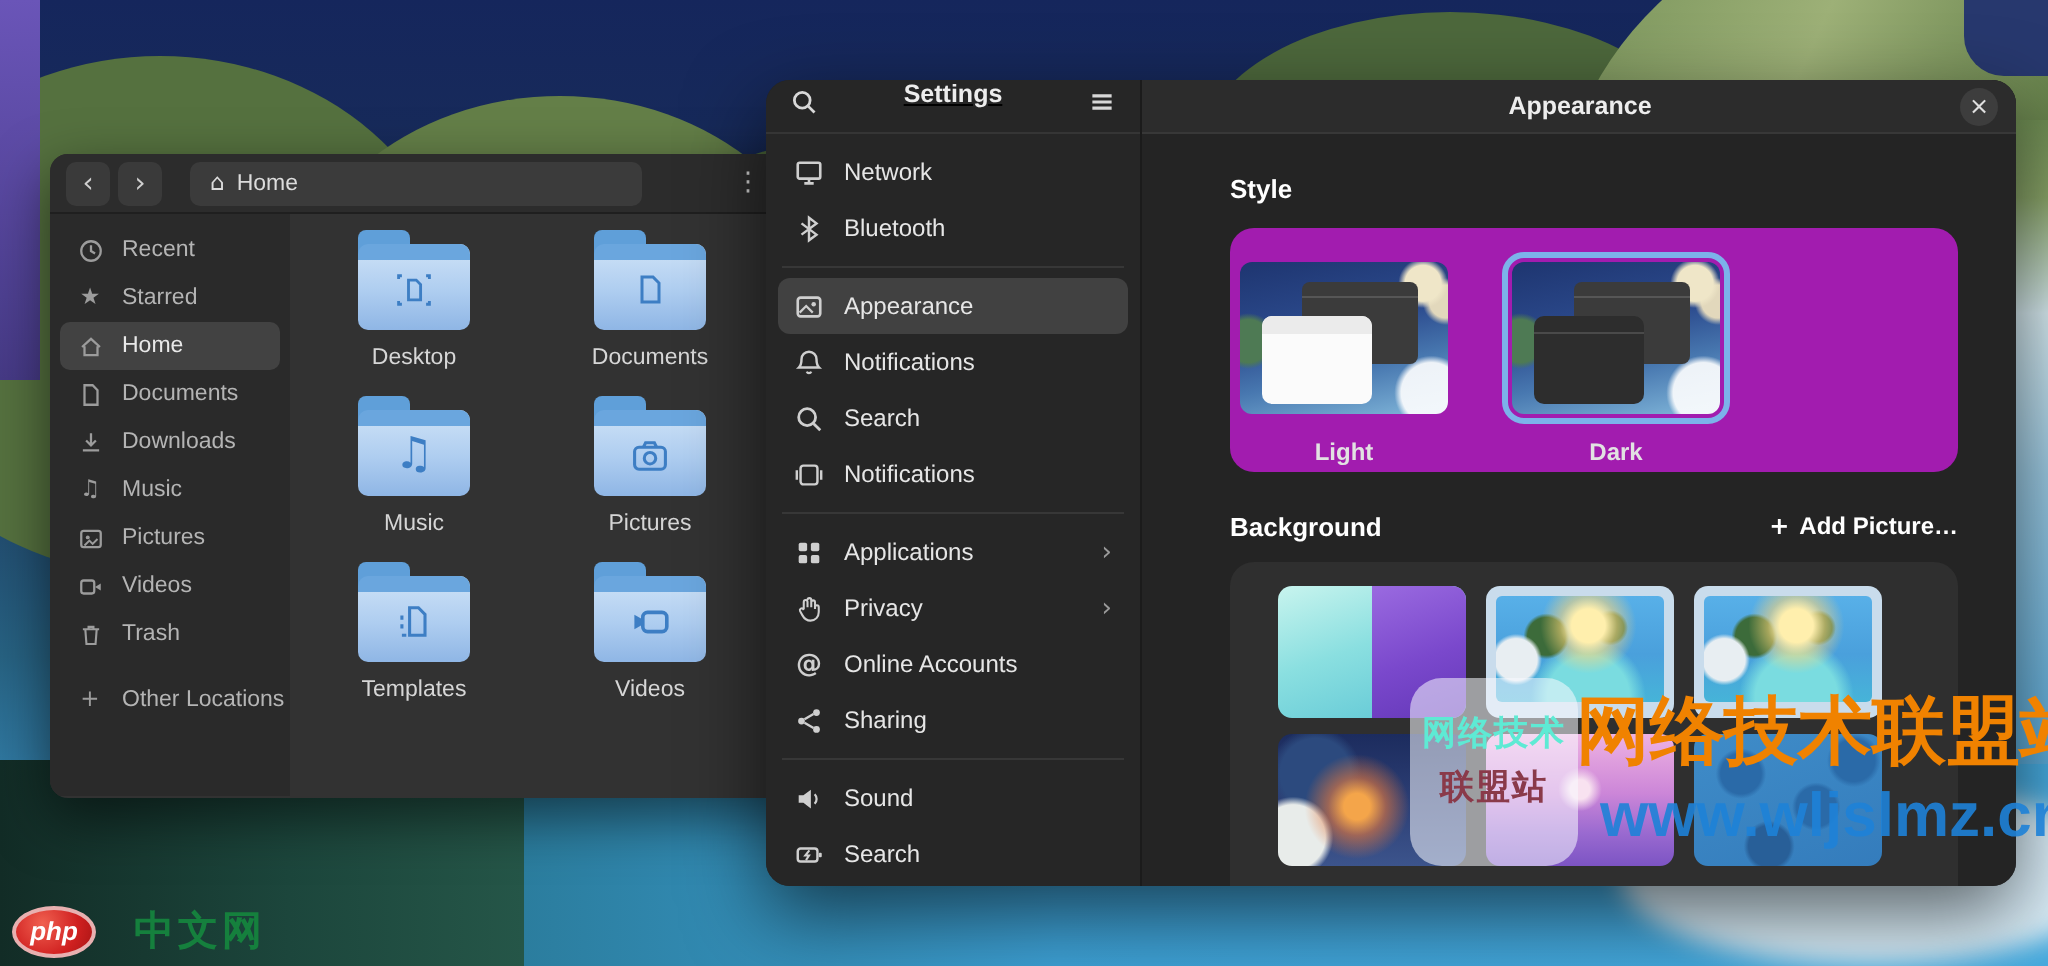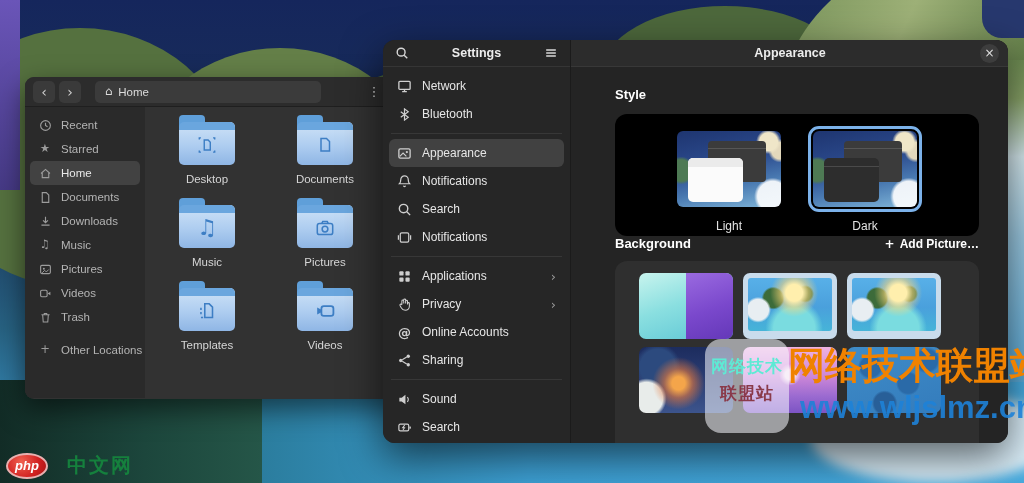--- a/index.html
+++ b/index.html
@@ -61,63 +61,63 @@
         background:#5f9fd9; border-radius:4px 4px 2px 0; }
   .folder .flap { position:absolute; top:0; left:0; right:0; height:8px; background:#6aa6de; border-radius:5px 5px 0 0; }
   .emblem { position:absolute; left:50%; top:54%; transform:translate(-50%,-50%); color:#3d7ec4; }
   .emblem.note { font-size:22px; font-weight:bold; }
   .fcell .flabel { margin-top:8px; font-size:11.5px; color:#d6d6d6; }
 
   
   .settings { position:absolute; left:383px; top:40px; width:625px; height:403px; border-radius:12px;
         box-shadow:0 14px 40px rgba(0,0,0,.6); overflow:hidden; display:flex; z-index:10; background:#242424; }
   .st-side { width:187px; flex:none; background:#262626; display:flex; flex-direction:column; }
-  .st-side-head { height:27px; display:flex; align-items:center; padding:0 8px; flex:none;
-        border-bottom:1px solid rgba(255,255,255,.07); }
+  .st-side-head { height:27px; display:flex; padding:0 8px; flex:none;
+        border-bottom:1px solid rgba(255,255,255,.07);text-decoration:underline; }
   .st-title { flex:1; text-align:center; color:#ededed; font-size:12.5px; font-weight:bold; }
   .icon-btn { width:22px; height:22px; display:flex; align-items:center; justify-content:center; color:#d8d8d8; border-radius:5px; }
   .st-nav { padding:5px 6px; overflow:hidden; }
   .nav-item { height:28px; display:flex; align-items:center; gap:10px; padding:0 8px; border-radius:6px;
         color:#e6e6e6; font-size:12px; white-space:nowrap; }
   .nav-item .ic { width:15px; color:#cfcfcf; }
   .nav-item.sel { background:#414141; }
   .nav-item .chev { margin-left:auto; color:#9a9a9a; font-size:13px; }
   .nav-div { height:1px; background:rgba(255,255,255,.08); margin:5px 2px; }
   .at-glyph { font-size:13px; font-weight:bold; }
 
   .st-main { flex:1; display:flex; flex-direction:column; background:#242424; border-left:1px solid #1b1b1b; }
   .st-main-head { height:27px; background:#2c2c2c; display:flex; align-items:center; padding:0 10px; flex:none;
         border-bottom:1px solid rgba(255,255,255,.06); }
   .panel-title { flex:1; text-align:center; color:#ededed; font-size:12.5px; font-weight:bold; }
   .close-btn { width:19px; height:19px; border-radius:50%; background:#3d3d3d; color:#e0e0e0;
         display:flex; align-items:center; justify-content:center; font-size:12px; }
   .st-content { position:relative; flex:1; padding:20px 30px 0 44px; overflow:hidden; }
   .sec-label { color:#ffffff; font-size:13px; font-weight:bold; }
-  .style-card { width:364px; height:122px; margin-top:12px; background:#000000; border-radius:12px;
-        display:flex; justify-content:center; gap:22px; padding-top:12px; }
+  .style-card { width:364px; height:122px; margin-top:12px; background:#a21caf; border-radius:12px;
+        display:flex; justify-content:flex-start; gap:22px; padding-top:12px;font-weight:bold; }
   .style-opt { display:flex; flex-direction:column; align-items:center; }
   .thumb-frame { border:3px solid transparent; border-radius:11px; padding:2px; }
   .style-opt.sel .thumb-frame { border-color:#7cb2ea; }
   .mini-wall { position:relative; width:104px; height:76px; border-radius:6px; overflow:hidden;
         background:
           radial-gradient(circle at 88% 14%, #efe6c8 0 8%, transparent 11%),
           radial-gradient(circle at 99% 26%, #e2d8bc 0 7%, transparent 10%),
           radial-gradient(circle at 92% 86%, rgba(255,255,255,.9) 0 13%, transparent 16%),
           radial-gradient(circle at 4% 52%, #4e7a54 0 10%, transparent 13%),
           linear-gradient(168deg,#1e3570 0%,#2c4b8e 42%,#4878b0 68%,#79aed4 95%); }
   .win-back { position:absolute; left:30%; top:13%; width:56%; height:54%; background:#3b3b3b; border-radius:4px; }
   .win-back::before { content:""; position:absolute; top:7px; left:0; right:0; height:1px; background:#565656; }
   .win-front { position:absolute; left:11%; top:36%; width:52%; height:58%; border-radius:5px; }
   .win-front.light { background:#fbfbfb; }
   .win-front.light::before { content:""; position:absolute; top:0; left:0; right:0; height:9px; background:#ebebeb; border-radius:5px 5px 0 0; }
   .win-front.dark { background:#2d2d2d; }
   .win-front.dark::before { content:""; position:absolute; top:8px; left:0; right:0; height:1px; background:#4a4a4a; }
   .style-opt .olabel { margin-top:7px; font-size:12px; color:#e2e2e2; }
 
-  .bg-head { width:364px; display:flex; align-items:flex-end; }
+  .bg-head { width:364px; margin-top:20px; display:flex; align-items:flex-start; }
   .add-btn { margin-left:auto; display:flex; align-items:center; gap:5px; color:#ffffff; font-size:12px; font-weight:bold; }
   .bg-card { width:364px; height:200px; margin-top:10px; background:#2f2f2f; border-radius:12px;
         padding:12px 0 0 24px; }
   .bg-row { display:flex; gap:10px; margin-bottom:8px; }
   .bg-thumb { width:94px; height:66px; border-radius:7px; overflow:hidden; position:relative; flex:none; }
   .bt-split { background:linear-gradient(160deg,#c8f4ee 0%,#8adfe0 45%,#5bc4d4 100%); }
   .bt-split::after { content:""; position:absolute; right:0; top:0; width:50%; height:100%;
         background:linear-gradient(160deg,#9a6ae0 0%,#7a48cc 55%,#6438b8 100%); }
   .bt-frame { background:#c9dcec; padding:5px 5px 8px 5px; }
   .bt-day { width:100%; height:100%; border-radius:3px;

